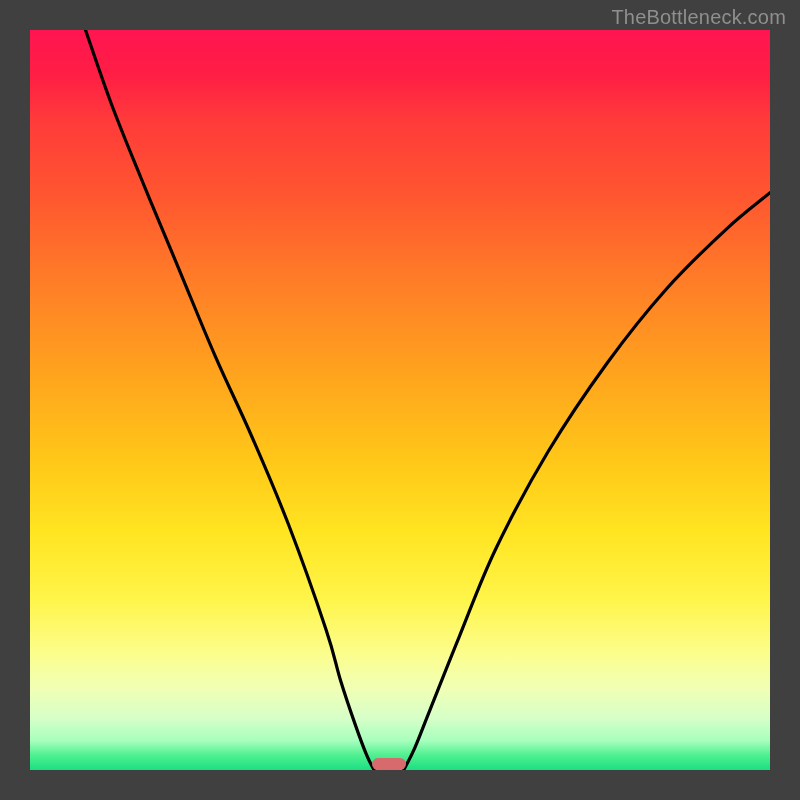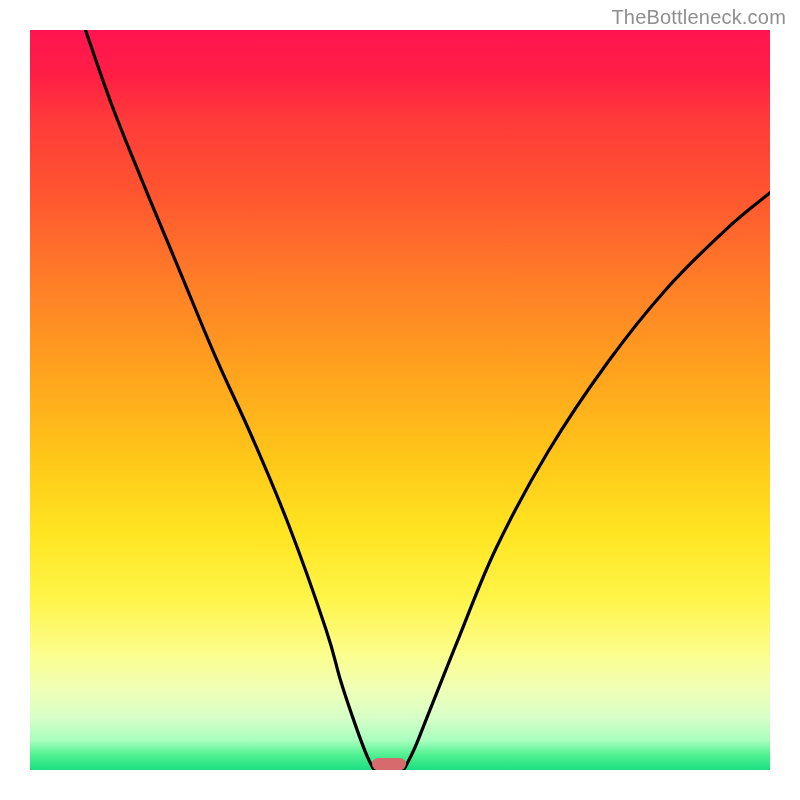--- a/index.html
+++ b/index.html
@@ -10,21 +10,21 @@
     background: #000;
     overflow: hidden;
     font-family: Arial, Helvetica, sans-serif;
   }
   .frame {
     position: absolute;
     top: 0;
     left: 0;
     width: 800px;
     height: 800px;
-    background: #ffffff;
+    background: #404040;
   }
   .plot {
     position: absolute;
     top: 30px;
     left: 30px;
     width: 740px;
     height: 740px;
     background: linear-gradient(
       to bottom,
       #ff1550 0%,

